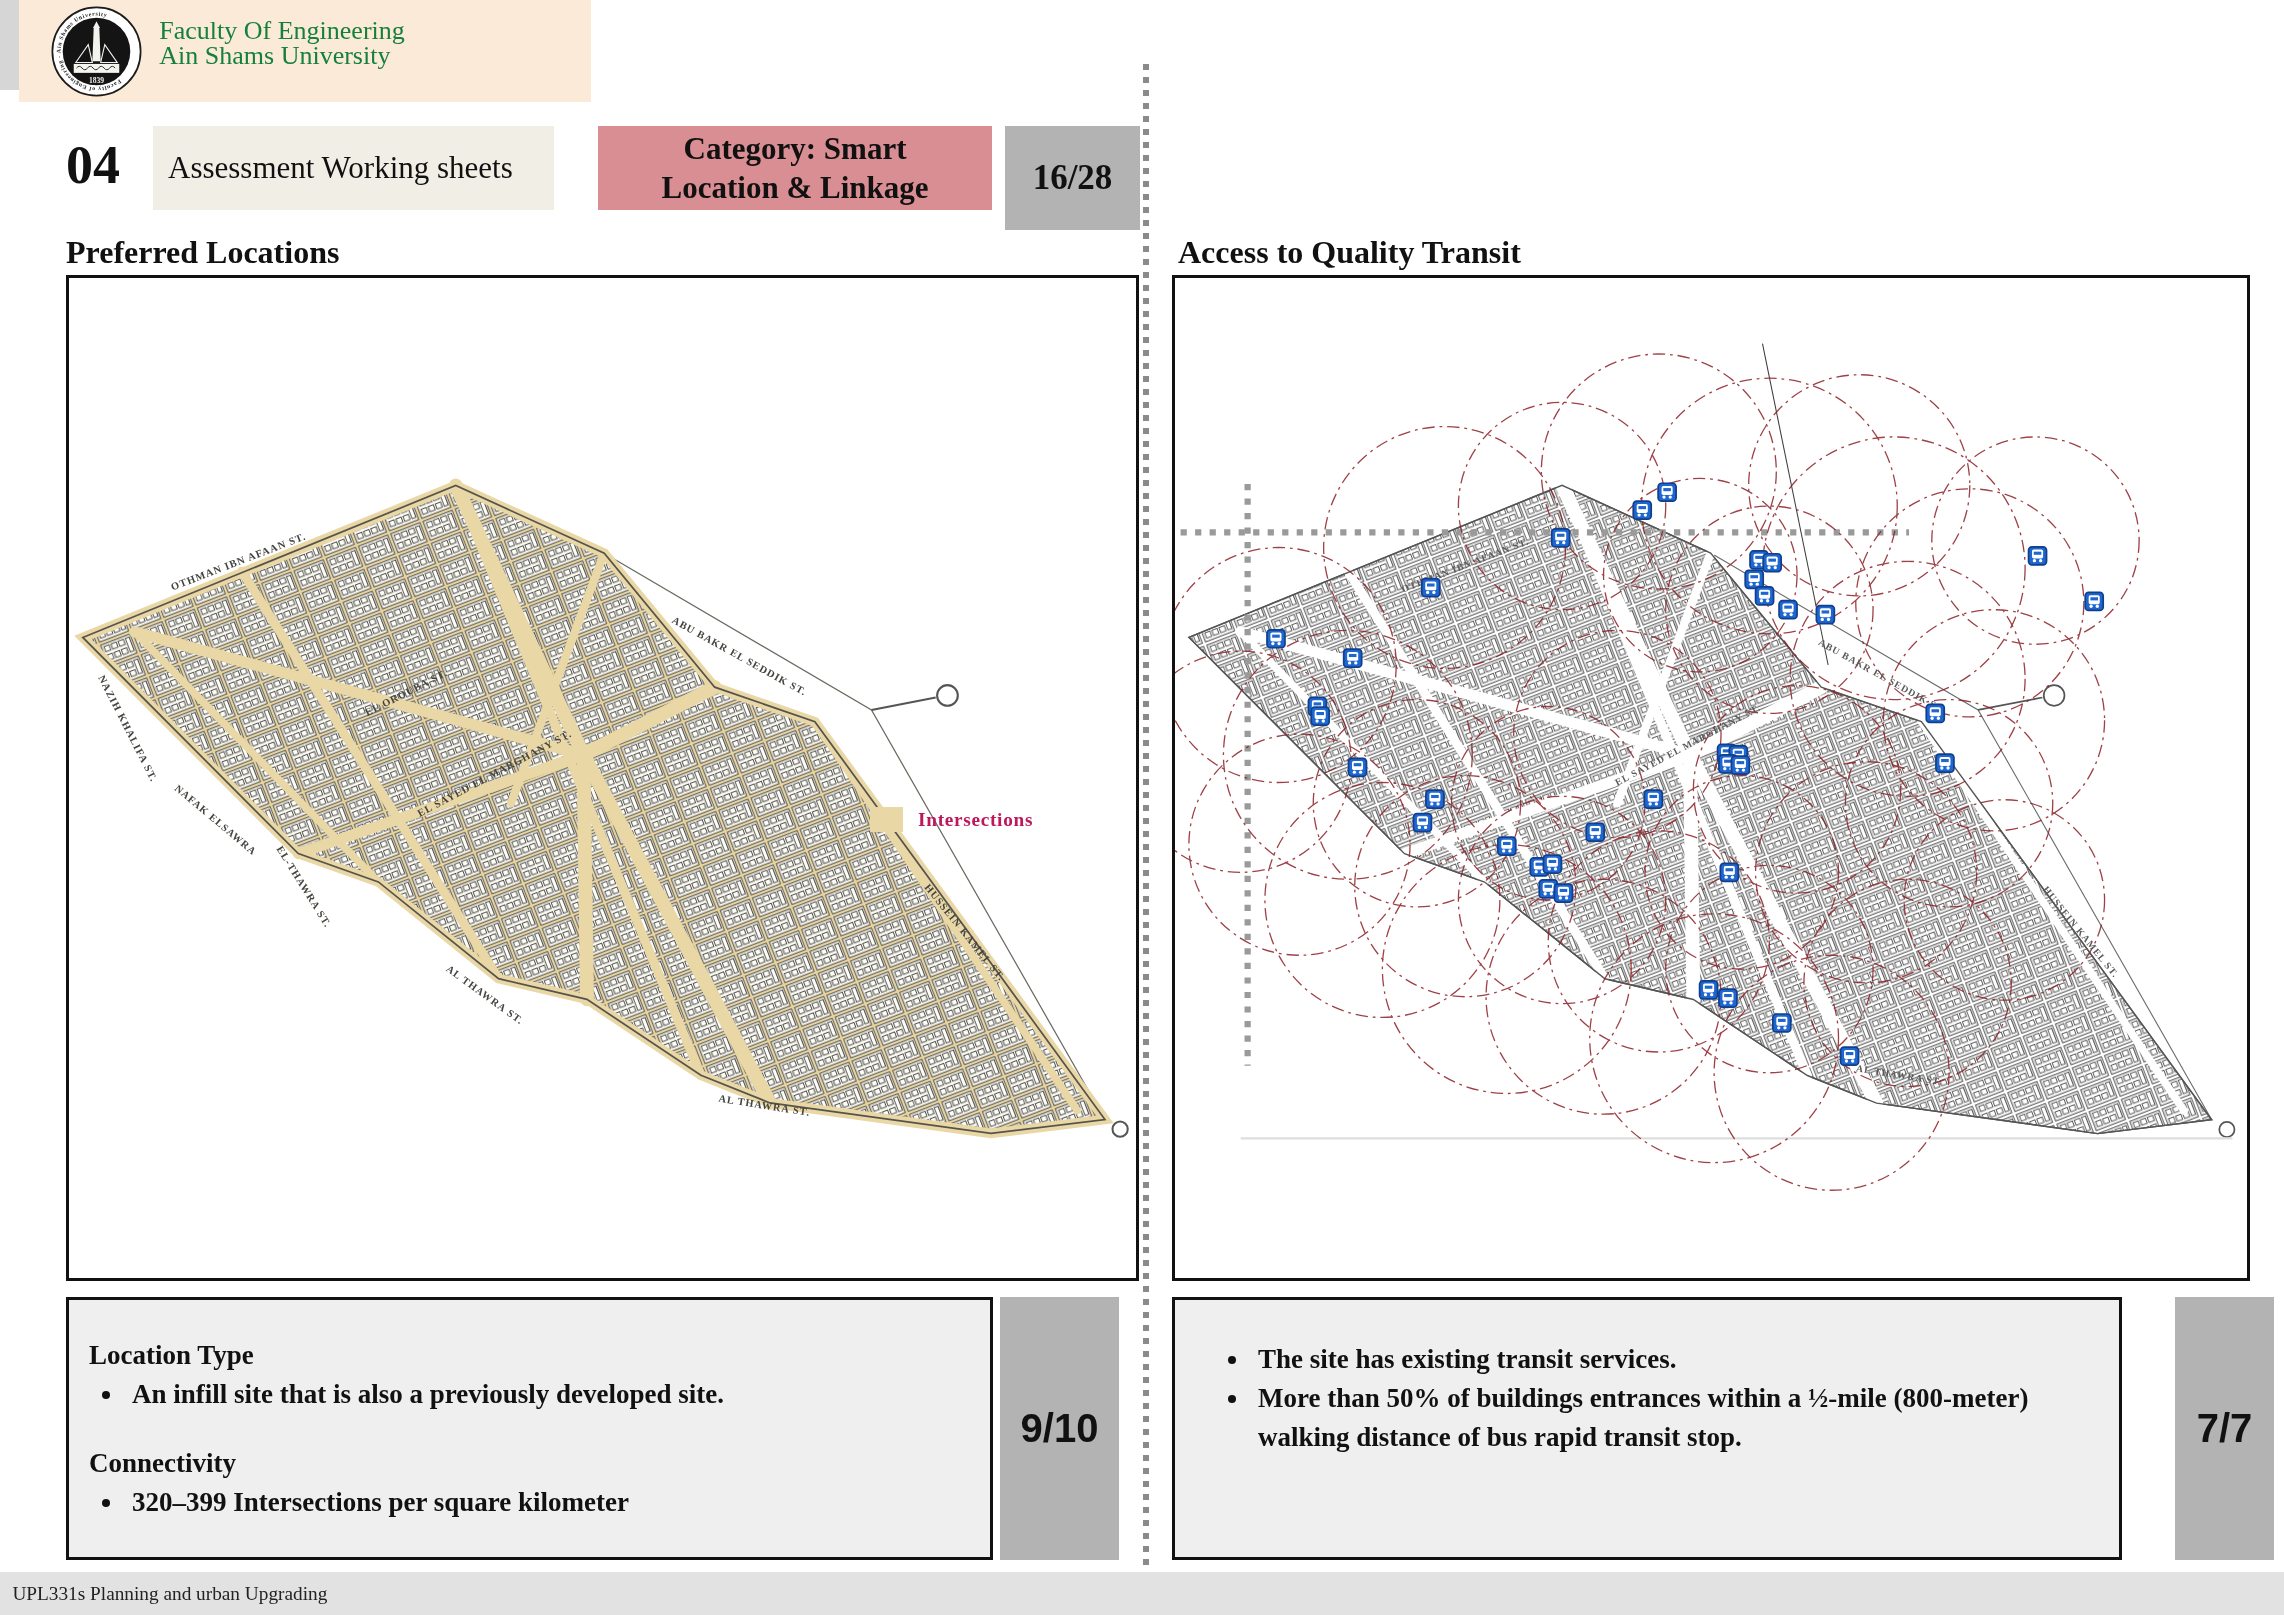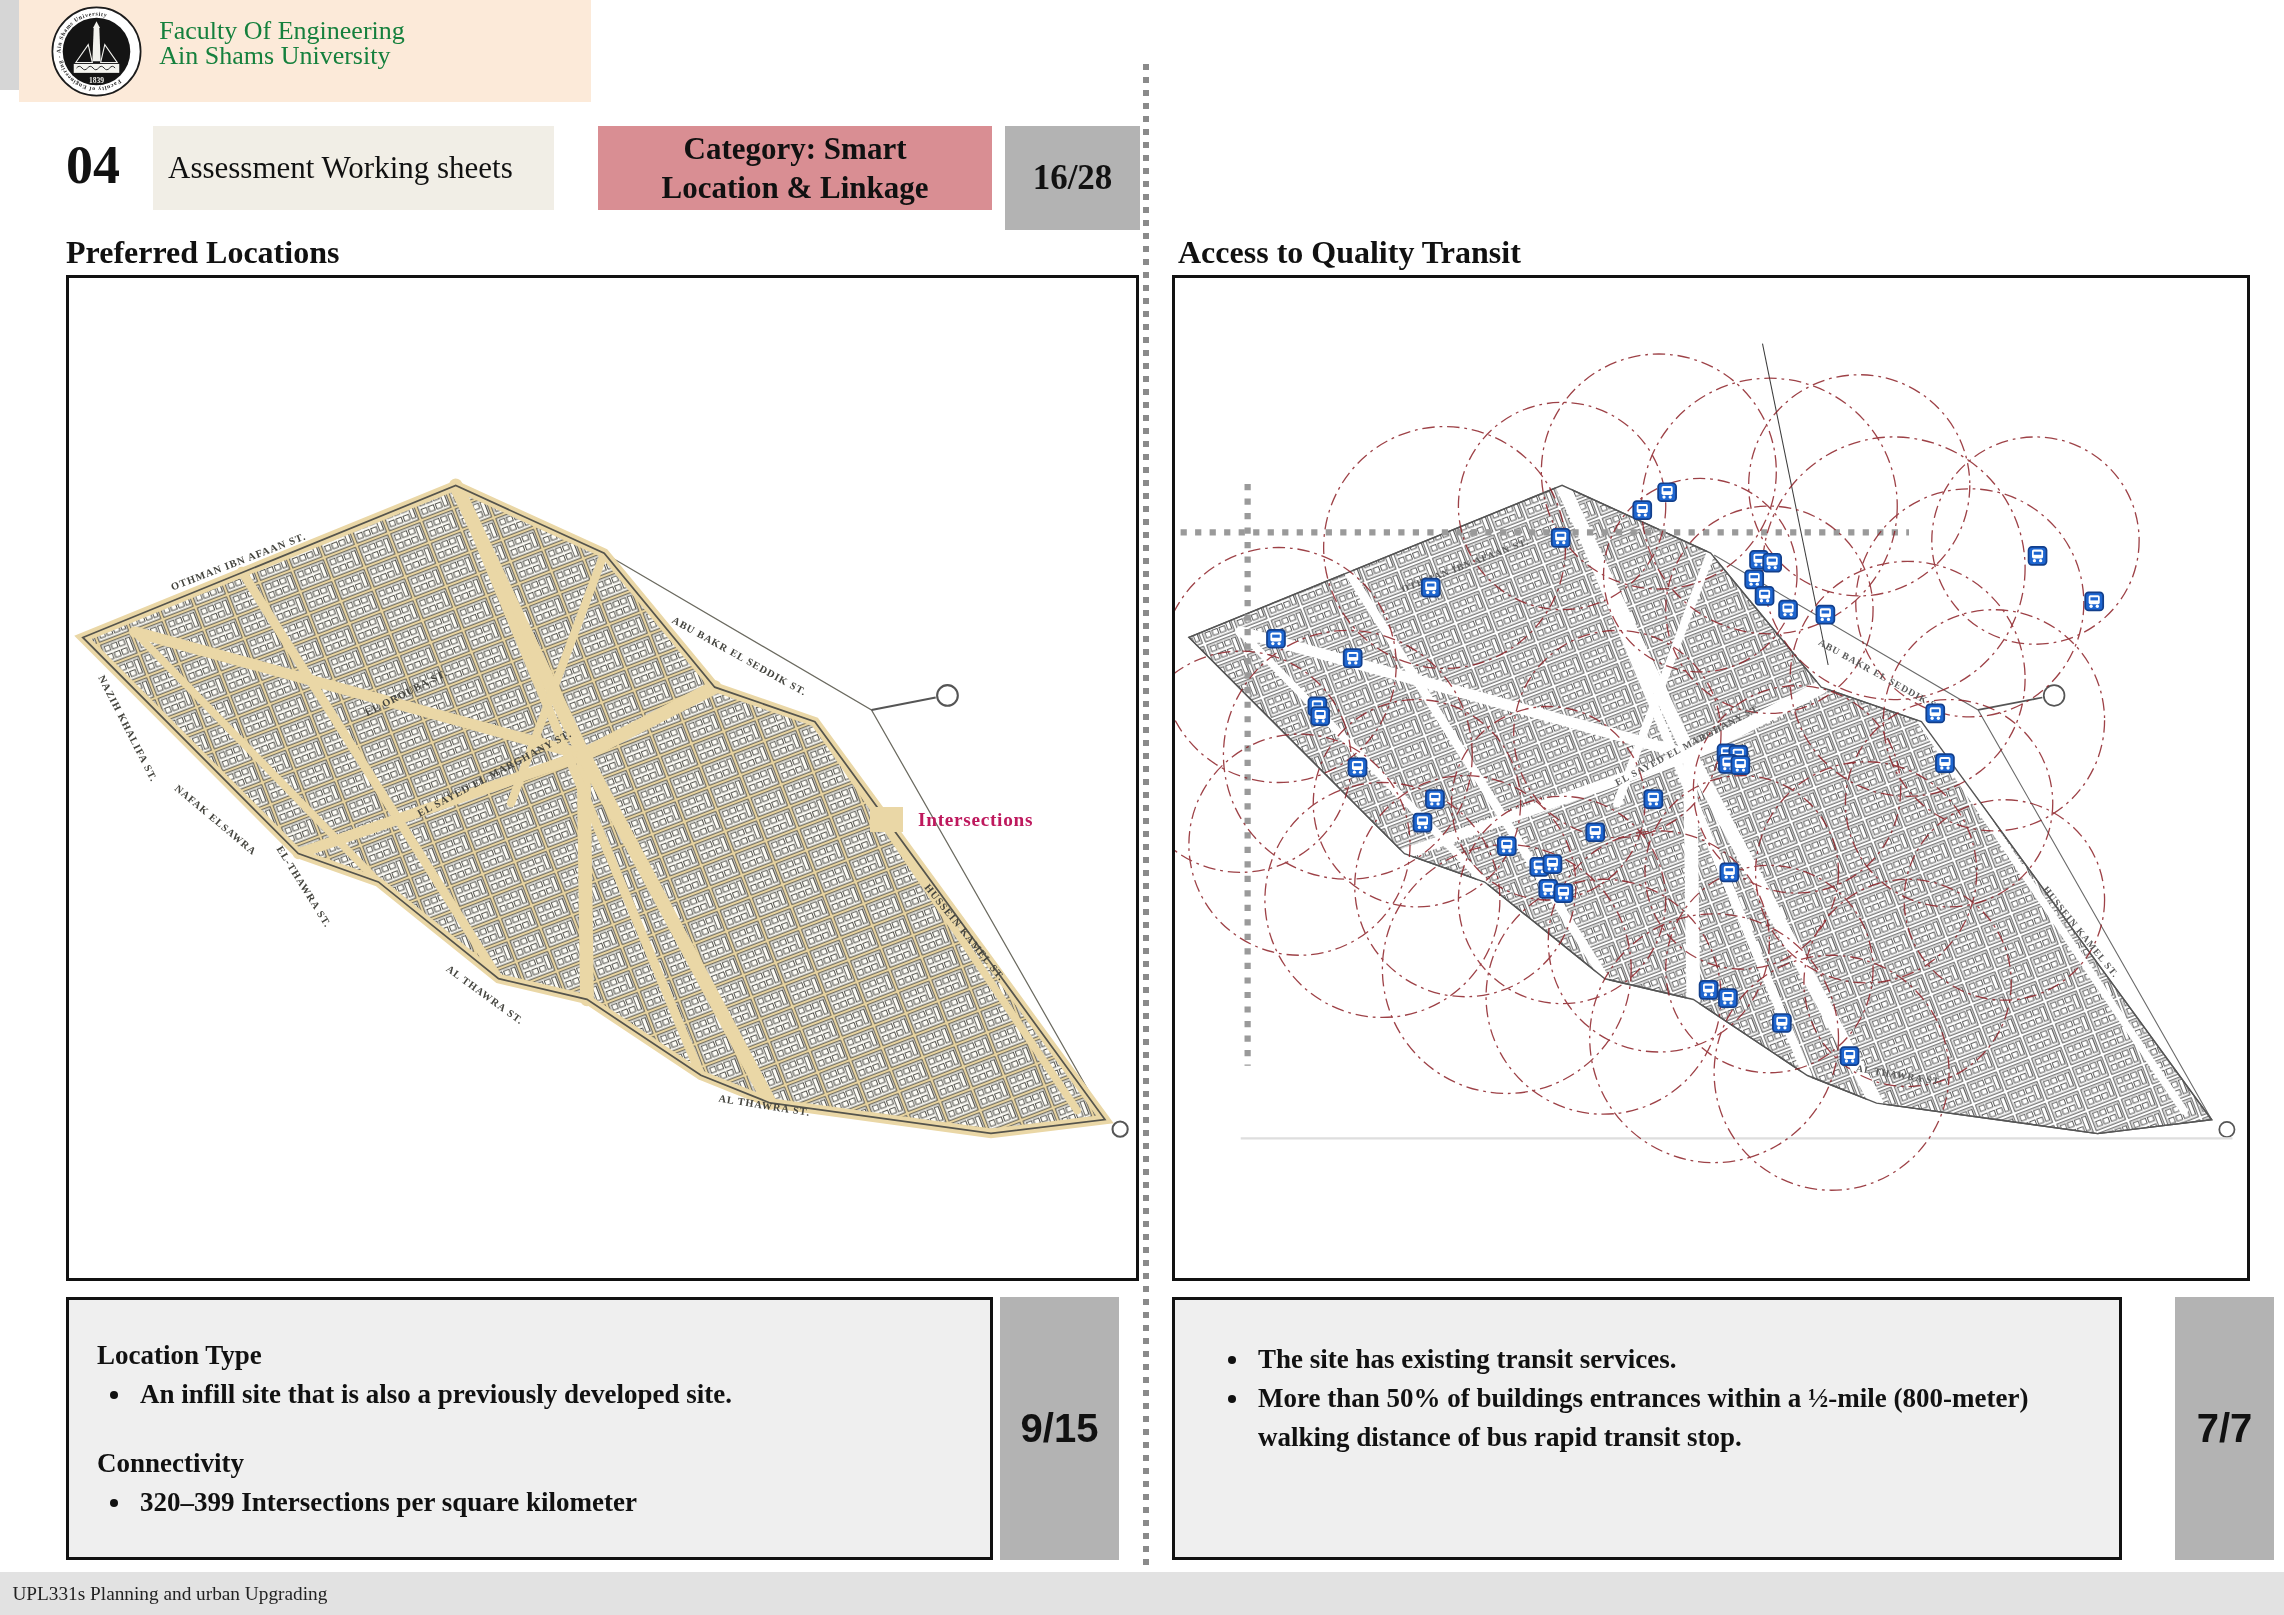--- a/index.html
+++ b/index.html
@@ -33,21 +33,21 @@
   .map-box.left{left:66px;width:1067px;}
   .map-box.right{left:1172px;width:1072px;}
   .map-box svg{display:block;width:100%;height:100%;}
 
   .legend{position:absolute;left:801px;top:529px;display:flex;align-items:center;gap:15px;}
   .legend .swatch{width:33px;height:25px;background:#ead7a6;}
   .legend .lab{font-weight:700;font-size:19.3px;color:#be185d;letter-spacing:0.7px;}
 
   .note-box{position:absolute;top:1297px;height:263px;background:#efefef;border:3.5px solid #111;box-sizing:border-box;
             font-weight:700;font-size:27px;line-height:39px;color:#111;}
-  .note-box.left{left:66px;width:927px;padding:36px 21px 0 28px;}
+  .note-box.left{left:66px;width:927px;padding:36px 21px 0 20px;}
   .note-box.right{left:1172px;width:950px;padding:40px 21px 0 40px;}
   .note-box ul{list-style:disc;margin:0;padding-left:36px;}
   .note-box li{padding-left:7px;max-width:788px;}
   .note-box .gap{height:30px;}
 
   .score{position:absolute;top:1297px;height:263px;background:#b3b3b3;display:flex;align-items:center;
          justify-content:center;font-weight:700;font-size:40px;font-family:"Liberation Sans",sans-serif;}
   .score.left{left:1000px;width:119px;}
   .score.right{left:2129px;width:99px;margin-left:46px;}
 
@@ -305,21 +305,21 @@
     <div>Location Type</div>
     <ul>
       <li>An infill site that is also a previously developed site.</li>
     </ul>
     <div class="gap"></div>
     <div>Connectivity</div>
     <ul>
       <li>320–399 Intersections per square kilometer</li>
     </ul>
   </div>
-  <div class="score left">9/15</div>
+  <div class="score left">9/10</div>
 
   <div class="note-box right">
     <ul>
       <li>The site has existing transit services.</li>
       <li>More than 50% of buildings entrances within a ½-mile (800-meter) walking distance of bus rapid transit stop.</li>
     </ul>
   </div>
   <div class="score right">7/7</div>
 
   <div class="footer">

